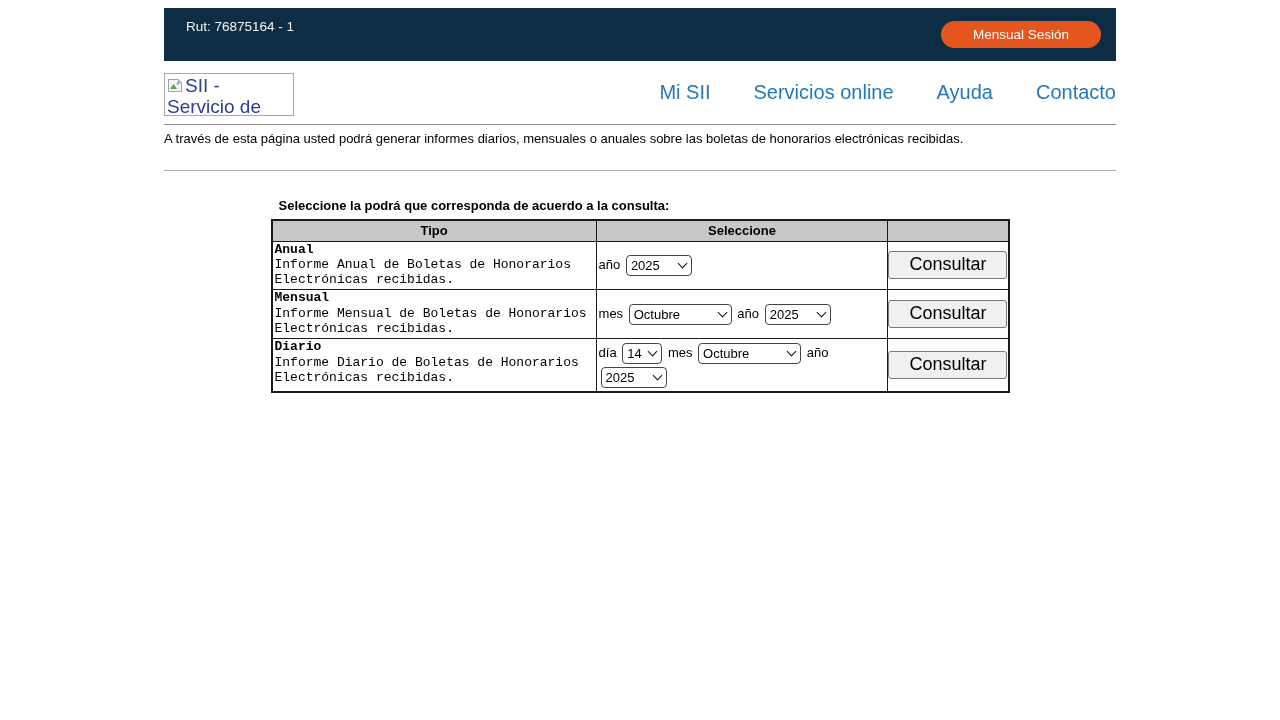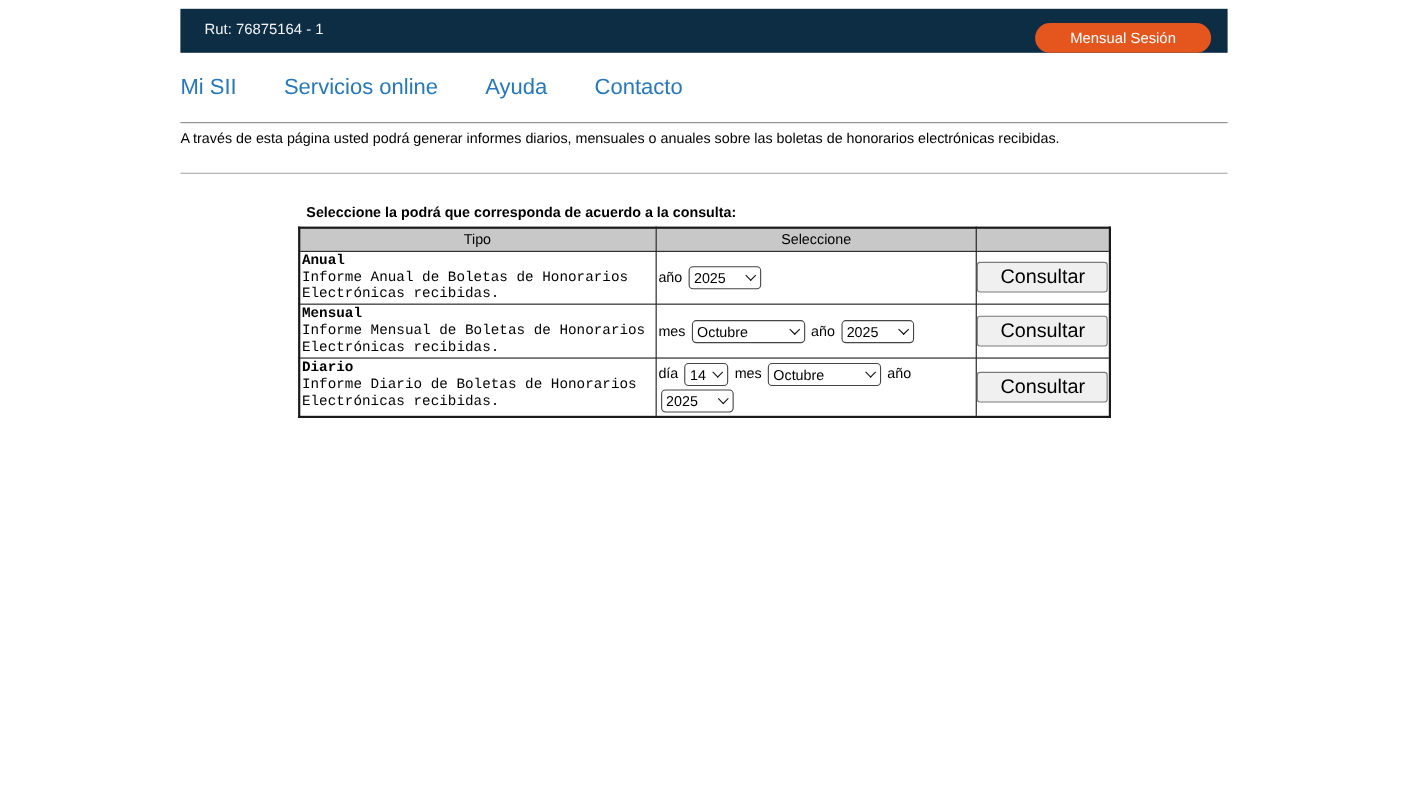--- a/index.html
+++ b/index.html
@@ -4,21 +4,21 @@
 <style>
   * { box-sizing: border-box; margin: 0; padding: 0; }
   html, body { width: 1280px; height: 720px; background: #ffffff; overflow: hidden; }
   body { font-family: "Liberation Sans", sans-serif; color: #000; }
 
   .page { width: 952px; margin: 0 auto; padding-top: 8px; }
 
   
   .topbar {
     position: relative;
-    height: 40px;
+    height: 53px;
     background: #0c2d44;
   }
   .rut-label {
     position: absolute;
     left: 22px; top: 11px;
     color: #f3f5f7;
     font-size: 13.5px;
   }
   .logout-btn {
     position: absolute;
@@ -83,21 +83,21 @@
     width: 739px;
     border-collapse: collapse;
     border: 2px solid #1a1a1a;
     font-size: 13px;
   }
   table.informes th {
     border: 1px solid #1a1a1a;
     background: #c8c8c8;
     height: 21px;
     font-size: 13px;
-    font-weight: normal;
+    font-weight: bold;
     text-align: center;
     padding: 1px 2px;
   }
   table.informes td { border: 1px solid #1a1a1a; }
   td.cell-tipo {
     vertical-align: top;
     padding: 0 3px 2px 2px;
     line-height: 15.3px;
     font-family: Liberation Mono, monospace;
   }
@@ -155,20 +155,28 @@
 <body>
 
 <div class="page">
 
   <div class="topbar">
     <span class="rut-label">Rut: 76875164 - 1</span>
     <button class="logout-btn">Mensual Sesión</button>
   </div>
 
   <div class="header">
+    <div class="logo-box">
+      <svg width="16" height="16" viewBox="0 0 16 16">
+        <path d="M1.5 1.5 h10 l3 3 v9 h-13 z" fill="#f4f7f4" stroke="#9aa4ad" stroke-width="1"></path>
+        <polygon points="3,11 6.5,6 10,11" fill="#59a257"></polygon>
+        <circle cx="11" cy="5.5" r="1.4" fill="#7fb2e0"></circle>
+        <path d="M11.5 1.5 l3 3 h-3 z" fill="#c7d3da" stroke="#9aa4ad" stroke-width="0.8"></path>
+      </svg><span>SII - Servicio de</span>
+    </div>
     <nav class="nav">
       <a>Mi SII</a>
       <a>Servicios online</a>
       <a>Ayuda</a>
       <a>Contacto</a>
     </nav>
   </div>
 
   <hr class="hr-nav">
 

